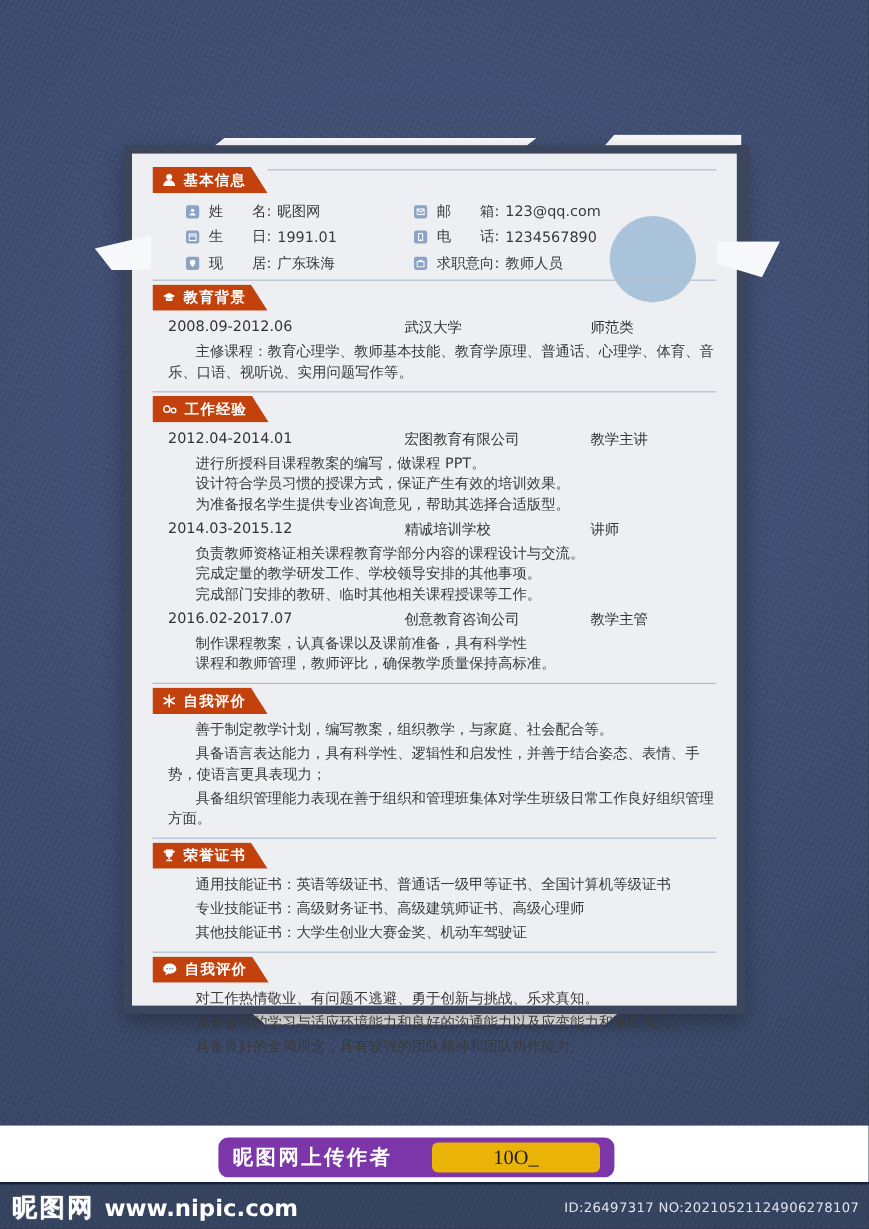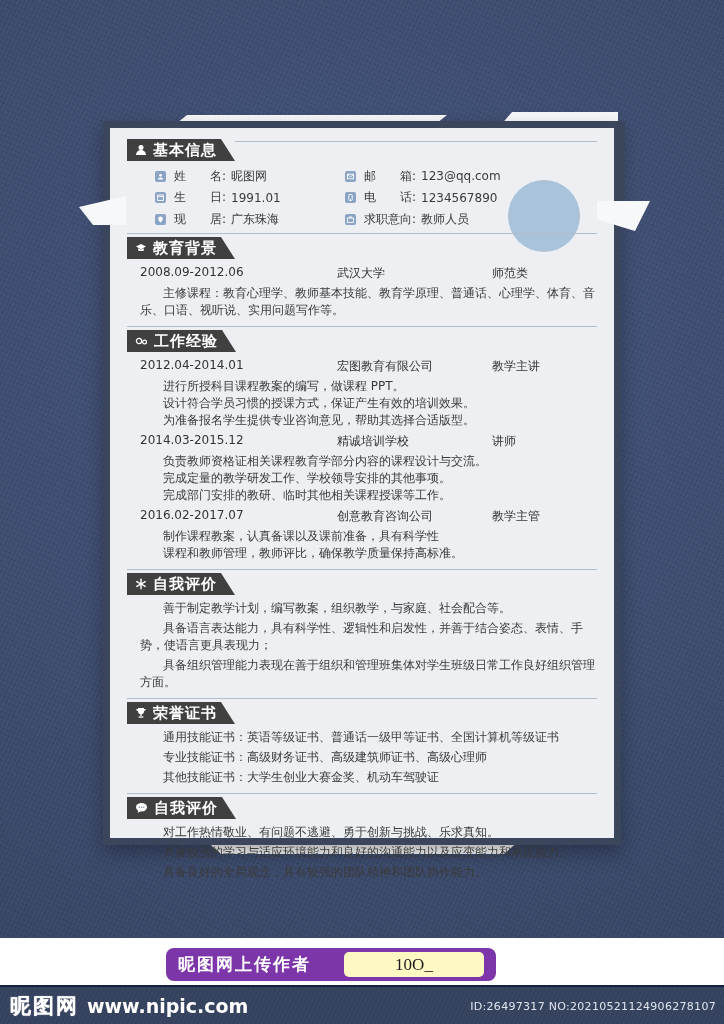--- a/index.html
+++ b/index.html
@@ -24,22 +24,22 @@
   .acc-bottom{left:205px;top:840px;width:315px;height:14px;z-index:1;
     clip-path:polygon(0 0,100% 0,calc(100% - 16px) 100%,16px 100%);}
   
   .card-frame{position:absolute;left:103px;top:121px;width:518px;height:724px;
     background:#3b455c;z-index:2;box-shadow:0 8px 18px rgba(0,0,0,0.30);}
   .frame-nub{position:absolute;left:511px;top:0;width:11px;height:92px;background:#3b455c;}
   .card{position:absolute;left:7px;top:7px;width:504px;height:710px;background:#edeff2;
     box-sizing:border-box;padding:11px 17px 0 17px;color:#3a3a3a;}
   .rule{height:1px;background:#b0bfce;}
   .sec{position:relative;}
-  .sec-hdr{display:inline-flex;align-items:center;gap:6px;height:22px;background:#404040;
-    color:#fff;font-size:15px;font-weight:bold;letter-spacing:1px;
+  .sec-hdr{display:inline-flex;align-items:center;gap:6px;height:22px;background:#c2410c;
+    color:#fff;font-size:12px;font-weight:bold;letter-spacing:1px;
     padding:0 18px 0 8px;clip-path:polygon(0 0,calc(100% - 14px) 0,100% 100%,0 100%);}
   .hdr-row{display:flex;align-items:flex-start;}
   .hdr-row .rule{flex:1;margin-top:2px;}
   .sec-rule{margin-top:7px;}
   .sec-hdr-wrap{margin-top:3px;}
   .ico{display:block;}
   
   .kv-grid{display:flex;margin-top:8px;position:relative;}
   .kv-col{display:flex;flex-direction:column;gap:7.5px;}
   .kv-col.left{width:218px;padding-left:28px;box-sizing:border-box;}
@@ -55,25 +55,25 @@
   .erow{display:flex;font-size:12px;color:#333;padding-left:13px;margin-top:6px;white-space:nowrap;}
   .erow .period{flex:0 0 197px;}
   .erow .org{flex:0 0 155px;text-align:left;}
   .erow .role{flex:1;}
   .bullets{margin:3px 0 0 0;}
   .bullet{font-size:12px;line-height:17px;padding-left:36px;}
   .para{font-size:12px;line-height:17px;padding-left:13px;text-indent:23px;margin-top:3px;}
   .para.first{margin-top:5px;}
   
   .upload-strip{position:absolute;left:0;top:938px;width:724px;height:47px;background:#ffffff;}
-  .badge{position:absolute;left:166px;top:948px;width:330px;height:33px;background:#7c36a9;
+  .badge{position:absolute;left:182px;top:948px;width:330px;height:33px;background:#7c36a9;
     border-radius:8px;display:flex;align-items:center;padding:0 12px;box-sizing:border-box;}
   .badge-label{color:#fff;font-family:"Liberation Serif","DejaVu Serif",serif;
     font-weight:bold;font-size:17px;letter-spacing:2px;}
-  .badge-box{margin-left:auto;width:140px;height:25px;background:#fef9c3;border-radius:5px;
+  .badge-box{margin-left:auto;width:140px;height:25px;background:#eab308;border-radius:5px;
     display:flex;align-items:center;justify-content:center;
     font-family:"Liberation Serif","DejaVu Serif",serif;font-size:17px;color:#1c1c1c;}
   
   .wm-strip{position:absolute;left:0;top:985px;width:724px;height:39px;background:#35425e;
     border-top:2px solid #15223d;box-sizing:border-box;
     background-image:repeating-linear-gradient(115deg, rgba(255,255,255,0.03) 0 1px, transparent 1px 4px);}
   .wm-left{position:absolute;left:10px;top:992px;display:flex;align-items:baseline;gap:8px;color:#fff;}
   .wm-logo{font-size:21px;font-weight:bold;letter-spacing:2px;text-shadow:0 0 1px #fff;}
   .wm-site{font-size:19px;font-weight:bold;}
   .wm-right{position:absolute;right:8px;top:1000px;color:#dfe5ee;font-size:11px;letter-spacing:0.3px;}

